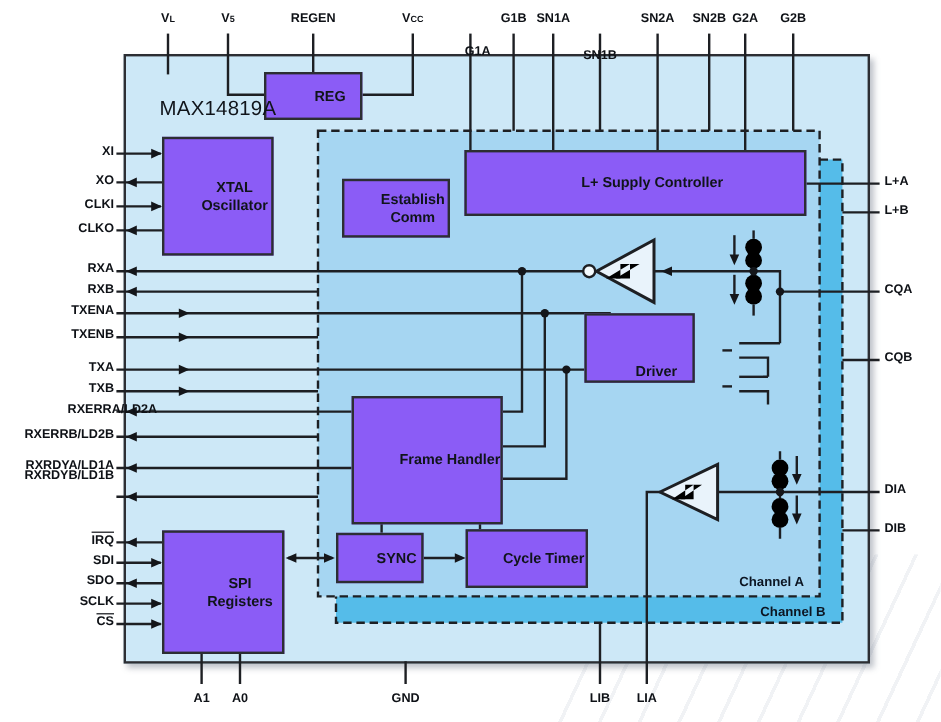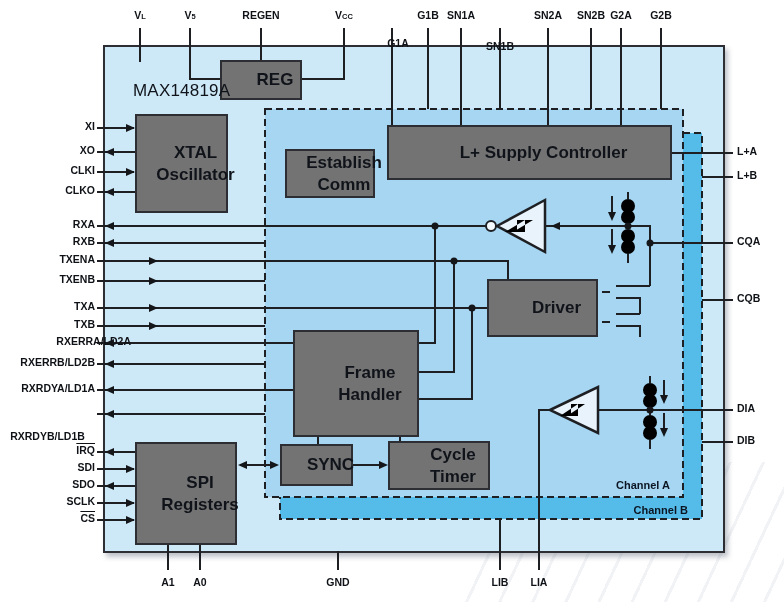--- a/index.html
+++ b/index.html
@@ -11,23 +11,23 @@
         border:2.5px solid #2c2e33;box-sizing:border-box;box-shadow:3px 4px 5px rgba(110,120,135,.45);}
   svg.wires{position:absolute;left:0;top:0;}
   .w{stroke:#1d1f23;stroke-width:2;fill:none;}
   .dash{stroke:#1d1f23;stroke-width:2;fill:none;stroke-dasharray:7 4;}
   .fillA{fill:#a6d6f2;stroke:none;}
   .fillB{fill:#55bce9;stroke:none;}
   .tri{fill:#e9f3fb;stroke:#1d1f23;stroke-width:2.5;}
   .bub{fill:#f4fafd;stroke:#1d1f23;stroke-width:2;}
   .ah{fill:#14161a;stroke:none;}
   .dot{fill:#14161a;stroke:none;}
-  .block{position:absolute;background:#737373;border:2px solid #2c2e33;box-sizing:border-box;
+  .block{position:absolute;background:#8b5cf6;border:2px solid #2c2e33;box-sizing:border-box;
          display:flex;align-items:center;justify-content:center;text-align:center;
-         font-weight:bold;font-size:17px;color:#10141a;line-height:1.25;padding-left:28px;}
+         font-weight:bold;font-size:12px;color:#10141a;line-height:1.25;padding-left:28px;}
   .pin{position:absolute;font-weight:bold;font-size:10.5px;color:#0e1116;white-space:nowrap;}
   .pin.top,.pin.bottom{text-align:center;width:60px;}
   .pin.bottom{width:50px;}
   .pin.left{text-align:right;left:0;width:95px;}
   .pin.right{text-align:left;}
   .sub{font-size:7.5px;}
   .ovl{text-decoration:overline;}
   .region-label{position:absolute;font-weight:bold;font-size:11px;color:#0c1522;width:100px;text-align:right;}
   .chipname{position:absolute;font-weight:normal;font-size:17px;color:#10141a;letter-spacing:.2px;}
 </style>
@@ -220,21 +220,21 @@
   </div>
   <div class="block" style="left:135px;top:114px;width:93px;height:99px;">
     <div><span>XTAL</span><br><span>Oscillator</span></div>
   </div>
   <div class="block" style="left:285px;top:149px;width:90px;height:49px;">
     <div><span>Establish</span><br><span>Comm</span></div>
   </div>
   <div class="block" style="left:387px;top:125px;width:285px;height:55px;justify-content:center;">
     <span>L+ Supply Controller</span>
   </div>
-  <div class="block" style="left:487px;top:279px;width:111px;height:58px;">
+  <div class="block" style="left:487px;top:261px;width:92px;height:58px;align-items:flex-end;">
     <span>Driver</span>
   </div>
   <div class="block" style="left:293px;top:330px;width:126px;height:107px;justify-content:flex-end;">
     <span>Frame Handler</span>
   </div>
   <div class="block" style="left:280px;top:444px;width:73px;height:42px;">
     <span>SYNC</span>
   </div>
   <div class="block" style="left:388px;top:441px;width:102px;height:49px;">
     <span>Cycle Timer</span>
@@ -266,21 +266,21 @@
   <div class="pin left" style="top:184px;"><span>CLKO</span></div>
   <div class="pin left" style="top:218px;"><span>RXA</span></div>
   <div class="pin left" style="top:235px;"><span>RXB</span></div>
   <div class="pin left" style="top:253px;"><span>TXENA</span></div>
   <div class="pin left" style="top:273px;"><span>TXENB</span></div>
   <div class="pin left" style="top:300px;"><span>TXA</span></div>
   <div class="pin left" style="top:318px;"><span>TXB</span></div>
   <div class="pin left" style="top:335px;margin-left:36px;"><span>RXERRA/LD2A</span></div>
   <div class="pin left" style="top:356px;"><span>RXERRB/LD2B</span></div>
   <div class="pin left" style="top:382px;"><span>RXRDYA/LD1A</span></div>
-  <div class="pin left" style="top:430px;text-align:center;"><span>RXRDYB/LD1B</span></div>
+  <div class="pin left" style="top:390px;"><span>RXRDYB/LD1B</span></div>
   <div class="pin left" style="top:444px;"><span class="ovl">IRQ</span></div>
   <div class="pin left" style="top:461px;"><span>SDI</span></div>
   <div class="pin left" style="top:478px;"><span>SDO</span></div>
   <div class="pin left" style="top:495px;"><span>SCLK</span></div>
   <div class="pin left" style="top:512px;"><span class="ovl">CS</span></div>
 
   <div class="pin right" style="left:737px;top:145px;"><span>L+A</span></div>
   <div class="pin right" style="left:737px;top:169px;"><span>L+B</span></div>
   <div class="pin right" style="left:737px;top:235px;"><span>CQA</span></div>
   <div class="pin right" style="left:737px;top:292px;"><span>CQB</span></div>

